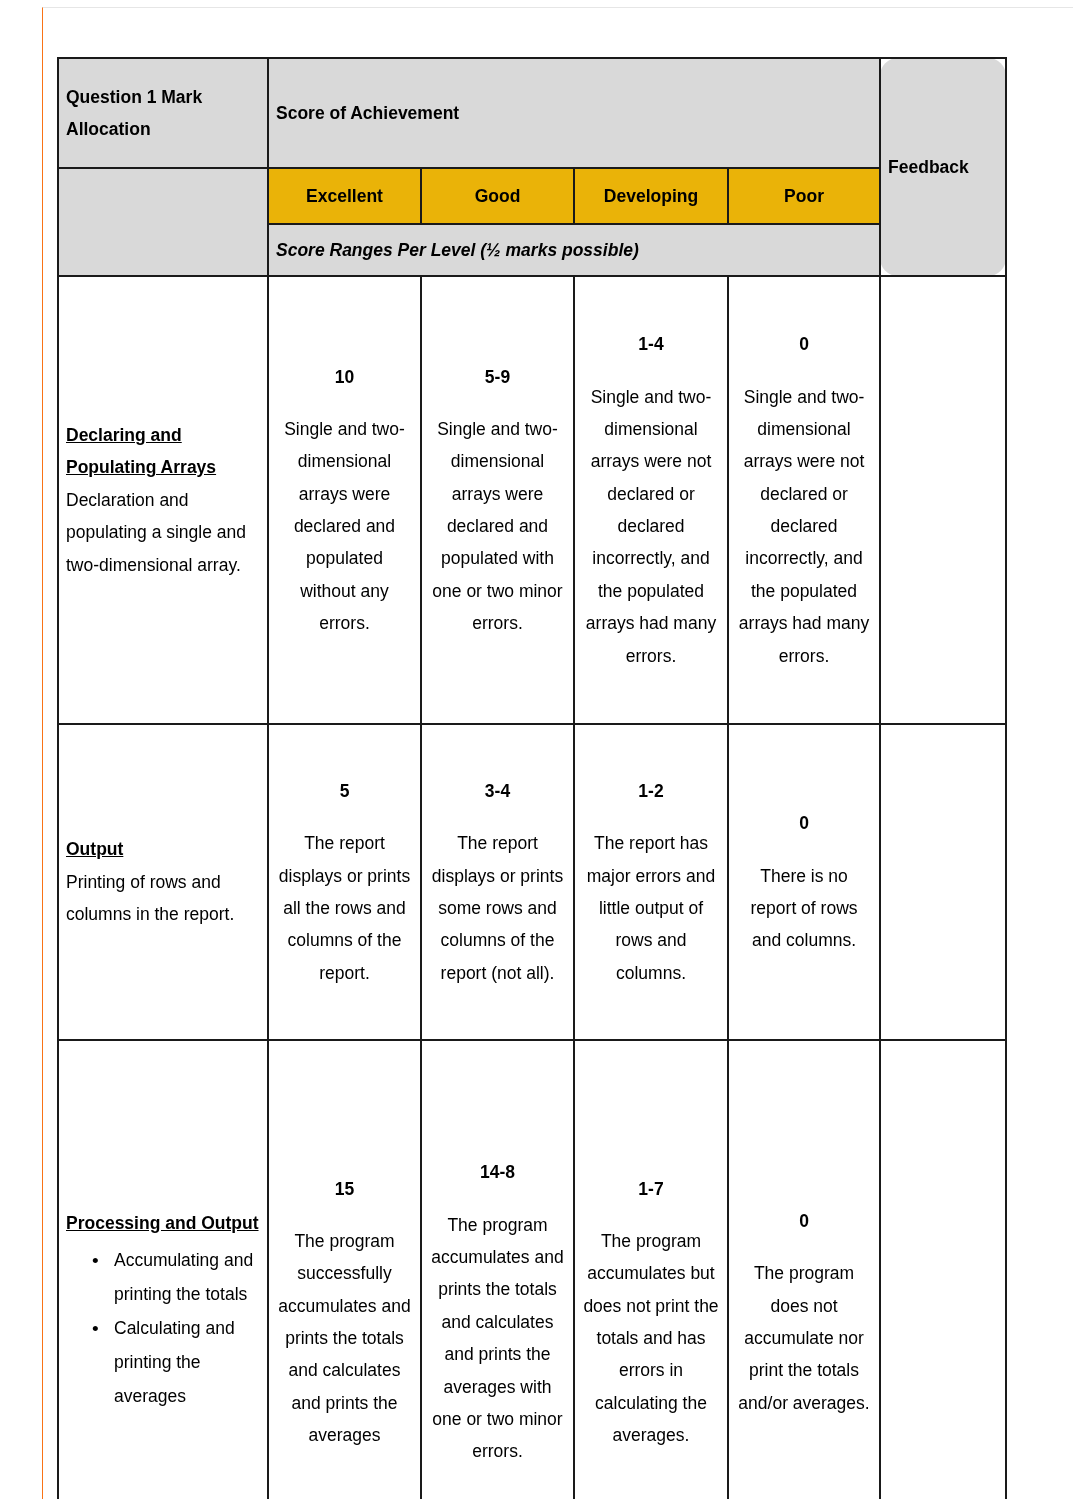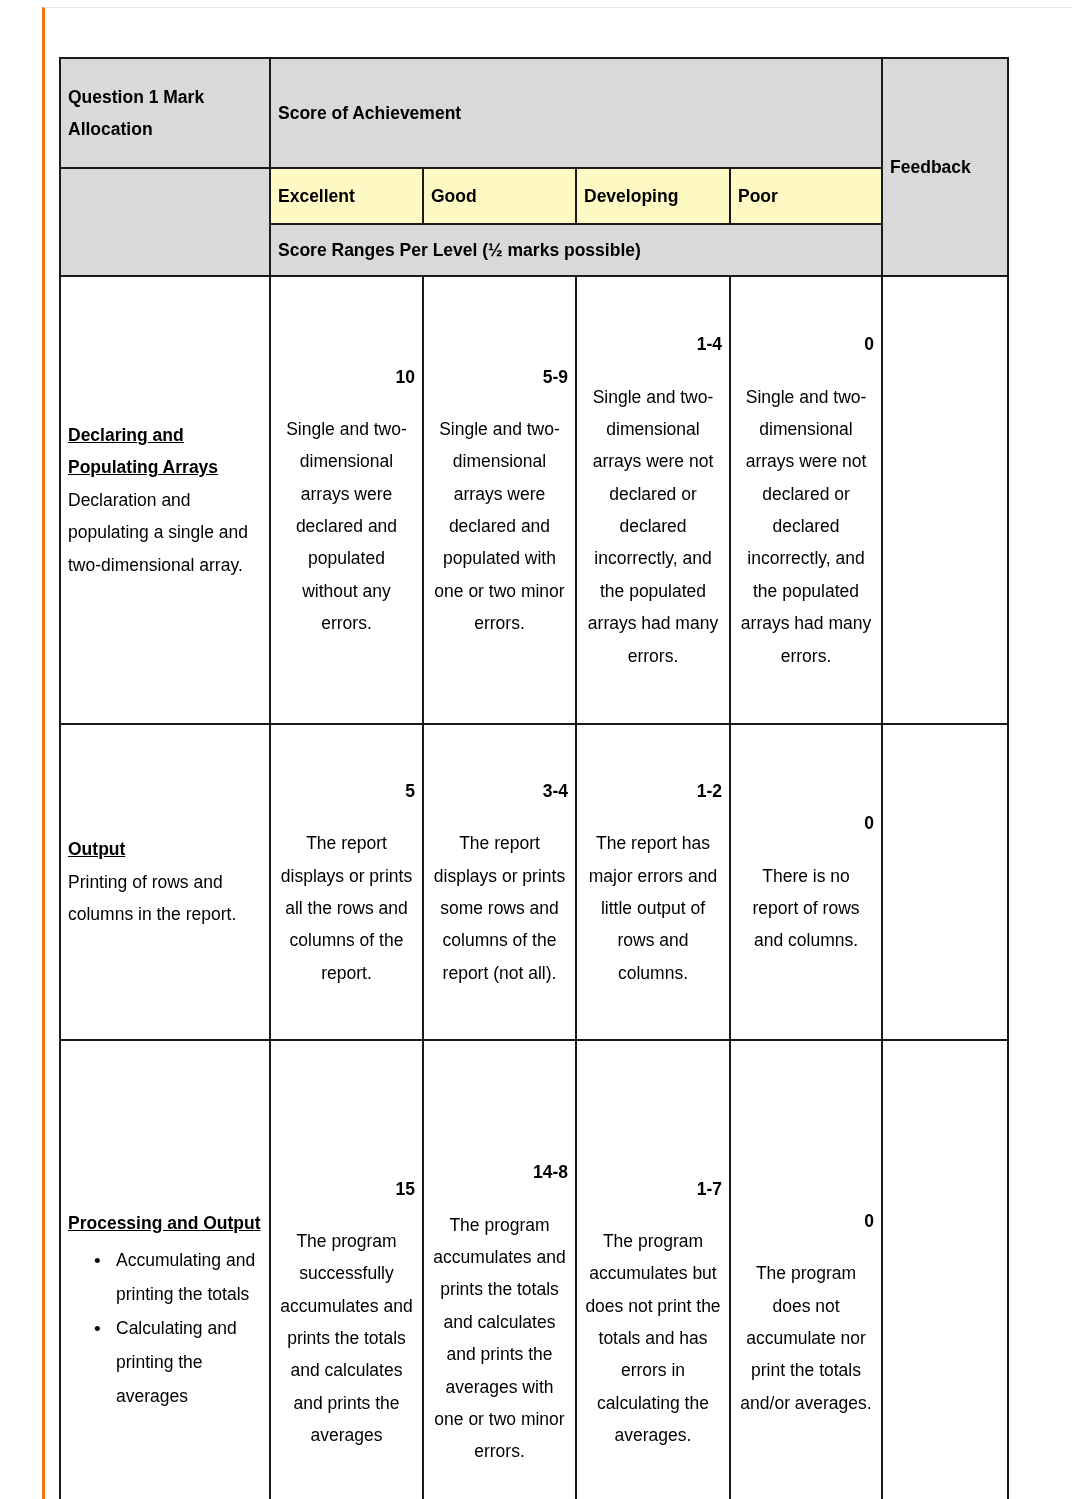--- a/index.html
+++ b/index.html
@@ -14,21 +14,21 @@
     color: #000000;
     overflow: hidden;
   }
   .page-sheet {
     position: absolute;
     left: 42px;
     top: 7px;
     width: 1031px;
     height: 1492px;
     background: #ffffff;
-    border-left: 3px solid #f97316;
+    border-left: 1px solid #f97316;
     border-top: 1px solid #e6e6e6;
     box-sizing: border-box;
   }
   .rubric-wrap {
     position: absolute;
     left: 14px;
     top: 49px;
     width: 948px;
   }
   table.rubric {
@@ -47,63 +47,65 @@
   }
   
   col.c-crit  { width: 210px; }
   col.c-exc   { width: 153px; }
   col.c-good  { width: 153px; }
   col.c-dev   { width: 154px; }
   col.c-poor  { width: 152px; }
   col.c-fb    { width: 126px; }
 
   .hdr-gray { background: #d9d9d9; }
-  .hdr-white { background: #fef9c3; }
+  .hdr-white { background: #eab308; text-align: center; }
 
   td.head-title {
     font-weight: bold;
     vertical-align: top;
     line-height: 2.1;
     font-size: 17.5px;
   }
   td.head-levels {
     font-weight: bold;
     vertical-align: top;
     line-height: 2.1;
   }
   td.head-feedback {
     font-weight: bold;
     vertical-align: top;
     line-height: 2.1;
     text-align: left;
+    border-radius: 18px;
   }
   td.level-name {
     font-weight: bold;
     vertical-align: middle;
     height: 56px;
   }
   td.score-ranges {
     font-weight: bold;
     vertical-align: middle;
     height: 52px;
+    font-style: italic;
   }
   td.criterion {
     vertical-align: middle;
     text-align: left;
     line-height: 1.95;
   }
   td.desc {
     vertical-align: middle;
     text-align: center;
     line-height: 1.92;
   }
   .score {
     display: block;
     font-weight: bold;
-    text-align: right;
+    text-align: center;
     margin-bottom: 20px;
   }
   .crit-title {
     font-weight: bold;
     display: block;
     text-decoration: underline;
   }
   ul.crit-list {
     margin: 4px;
     padding: 0 0 0 22px;

